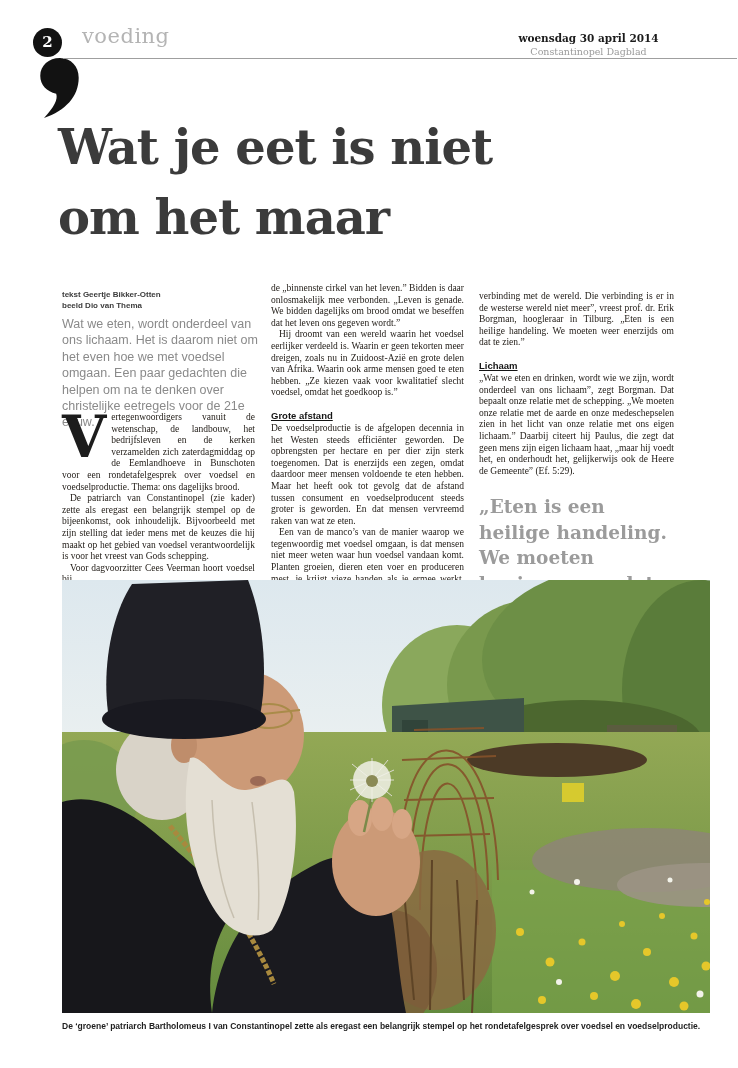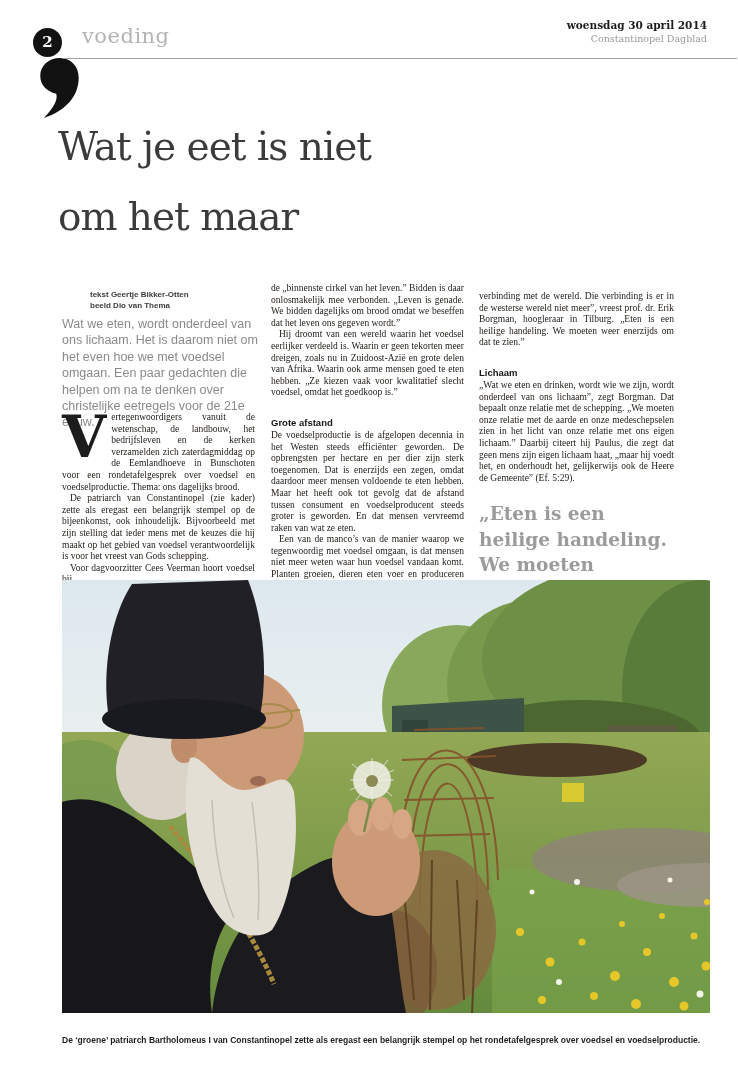--- a/index.html
+++ b/index.html
@@ -19,83 +19,83 @@
     font: bold 15px/29px "DejaVu Serif", serif;
     text-align: center;
   }
   .big-comma { position: absolute; left: 38px; top: 58px; }
   .section-title {
     position: absolute; left: 82px; top: 24px;
     font-family: "DejaVu Serif", serif; font-weight: 200;
     font-size: 21px; color: #b4b4b4; letter-spacing: 0.5px;
   }
   .masthead {
-    position: absolute; left: 470px; top: 19px; width: 237px;
-    text-align: right;
+    position: absolute; left: 470px; top: 32px; width: 237px;
+    text-align: center;
   }
   .masthead .date {
     font: bold 10.5px/13px "DejaVu Serif", serif; color: #1b1b1b;
   }
   .masthead .publication {
     font: 9.5px/13px "DejaVu Serif", serif; color: #9a9a9a;
   }
   .header-rule {
     position: absolute; left: 63px; top: 58px; width: 674px; height: 1px;
     background: #9f9f9f;
   }
   
   .headline {
     position: absolute; left: 58px; top: 112px; width: 660px;
-    font-family: "DejaVu Serif", serif; font-weight: 400;
-    font-size: 39px; line-height: 70px; color: #3b3b3b;
+    font-family: "DejaVu Serif", serif; font-weight: 700;
+    font-size: 48px; line-height: 70px; color: #3b3b3b;
     letter-spacing: -1px;
   }
   
   .byline {
     position: absolute; left: 62px; top: 289px; width: 196px;
-    font: bold 8px/11px "Liberation Sans", sans-serif; color: #3c3c3c; margin-left: 28px;
+    font: bold 8px/11px "Liberation Sans", sans-serif; color: #3c3c3c;
   }
   .intro {
     position: absolute; left: 62px; top: 316px; width: 199px;
     font: 12.5px/16.4px "Liberation Sans", sans-serif; color: #8a8a8a;
   }
   
   .col {
     position: absolute; width: 193px;
     font-family: "Liberation Serif", serif;
     font-size: 9.5px; line-height: 11.6px; color: #25201b;
     text-align: justify;
   }
   .col-1 { left: 62px;  top: 412px; }
   .col-2 { left: 271px; top: 283px; }
   .col-3 { left: 479px; top: 291px; width: 195px; }
   .col p.indent { text-indent: 8px; }
   .col h4.subhead {
     font: bold 9.5px/12px "Liberation Sans", sans-serif; color: #141414;
-    margin-top: 18px; margin-bottom: 1px; text-align: left;
+    margin-top: 11px; margin-bottom: 1px; text-align: left; text-decoration: underline;
   }
   .dropcap {
     float: left;
     font: bold 57px/46px "DejaVu Serif", serif; color: #1c1c1c;
     padding: 2px 5px 0 0;
   }
   .pullquote {
     margin-top: 17px;
     font-family: "DejaVu Serif", serif; font-weight: bold;
     font-size: 18.5px; line-height: 25.5px; color: #9b9b9b;
     text-align: left;
   }
   
   .photo {
     position: absolute; left: 62px; top: 580px;
     width: 648px; height: 433px; overflow: hidden; background: #cfdde6;
   }
   .caption {
     position: absolute; left: 62px; top: 1021px; width: 655px;
-    font: bold 8.5px/11px "Liberation Sans", sans-serif; color: #1f1f1f; margin-top: 14px;
+    font: bold 8.5px/11px "Liberation Sans", sans-serif; color: #1f1f1f;
   }
 </style>
 </head>
 <body>
 
 <div class="page">
 
   <div class="page-badge">2</div>
 
   <div class="big-comma">

